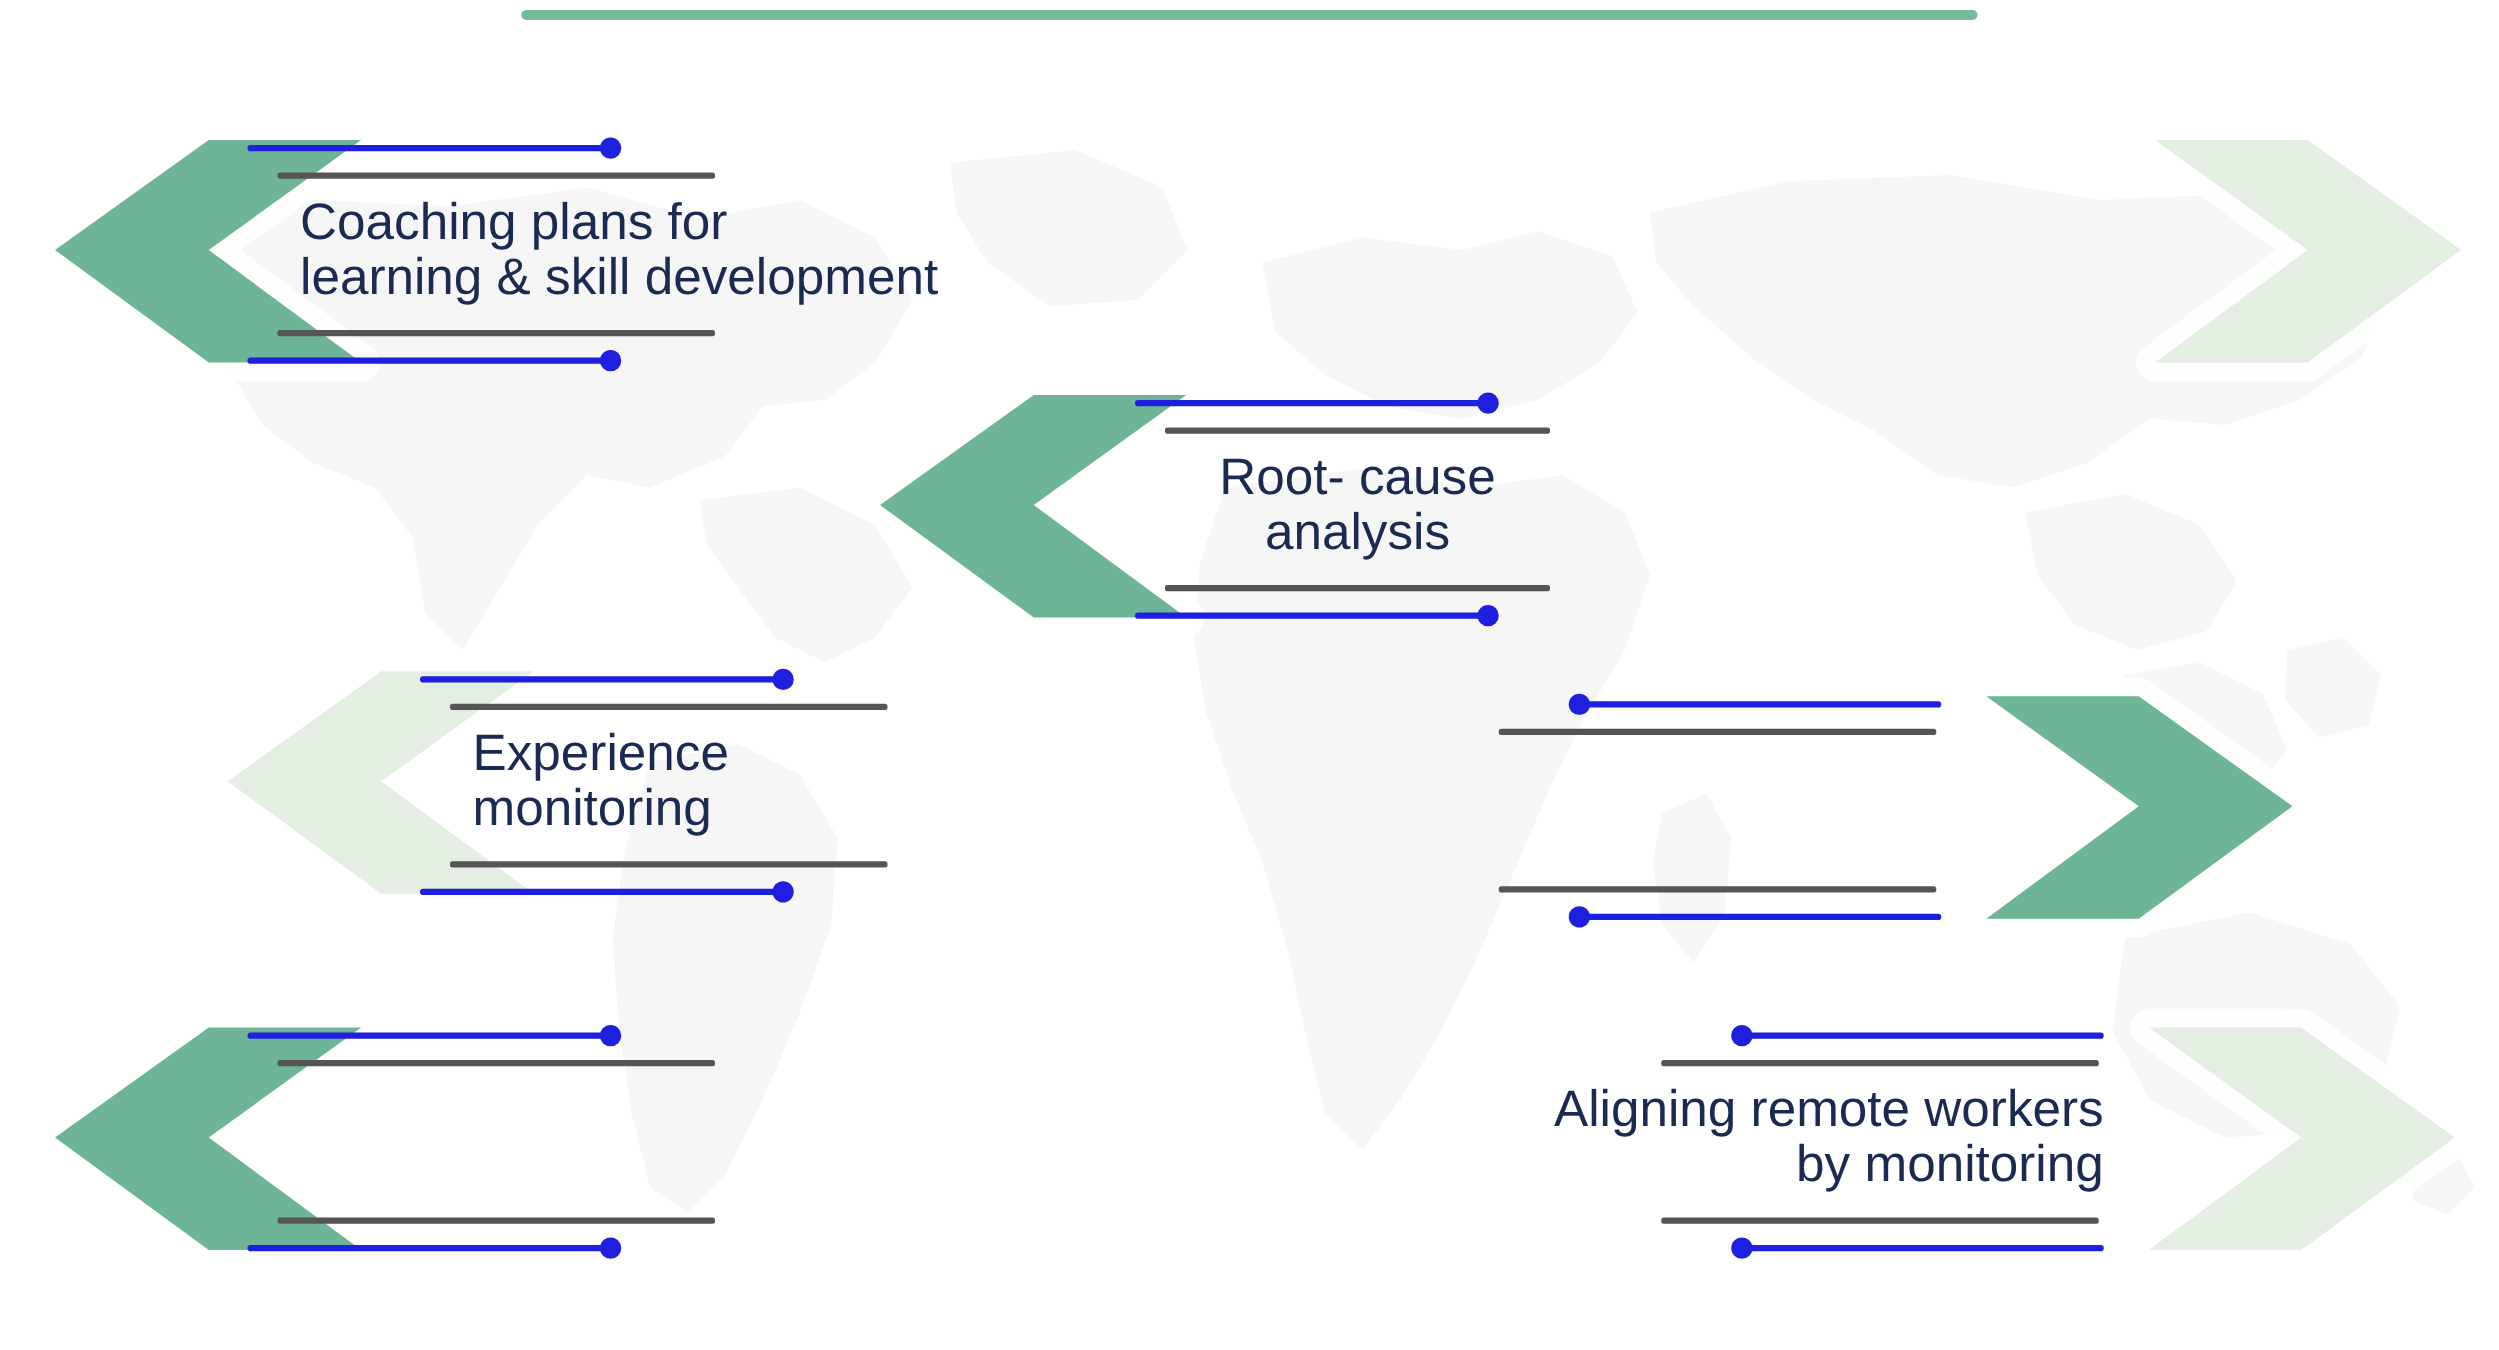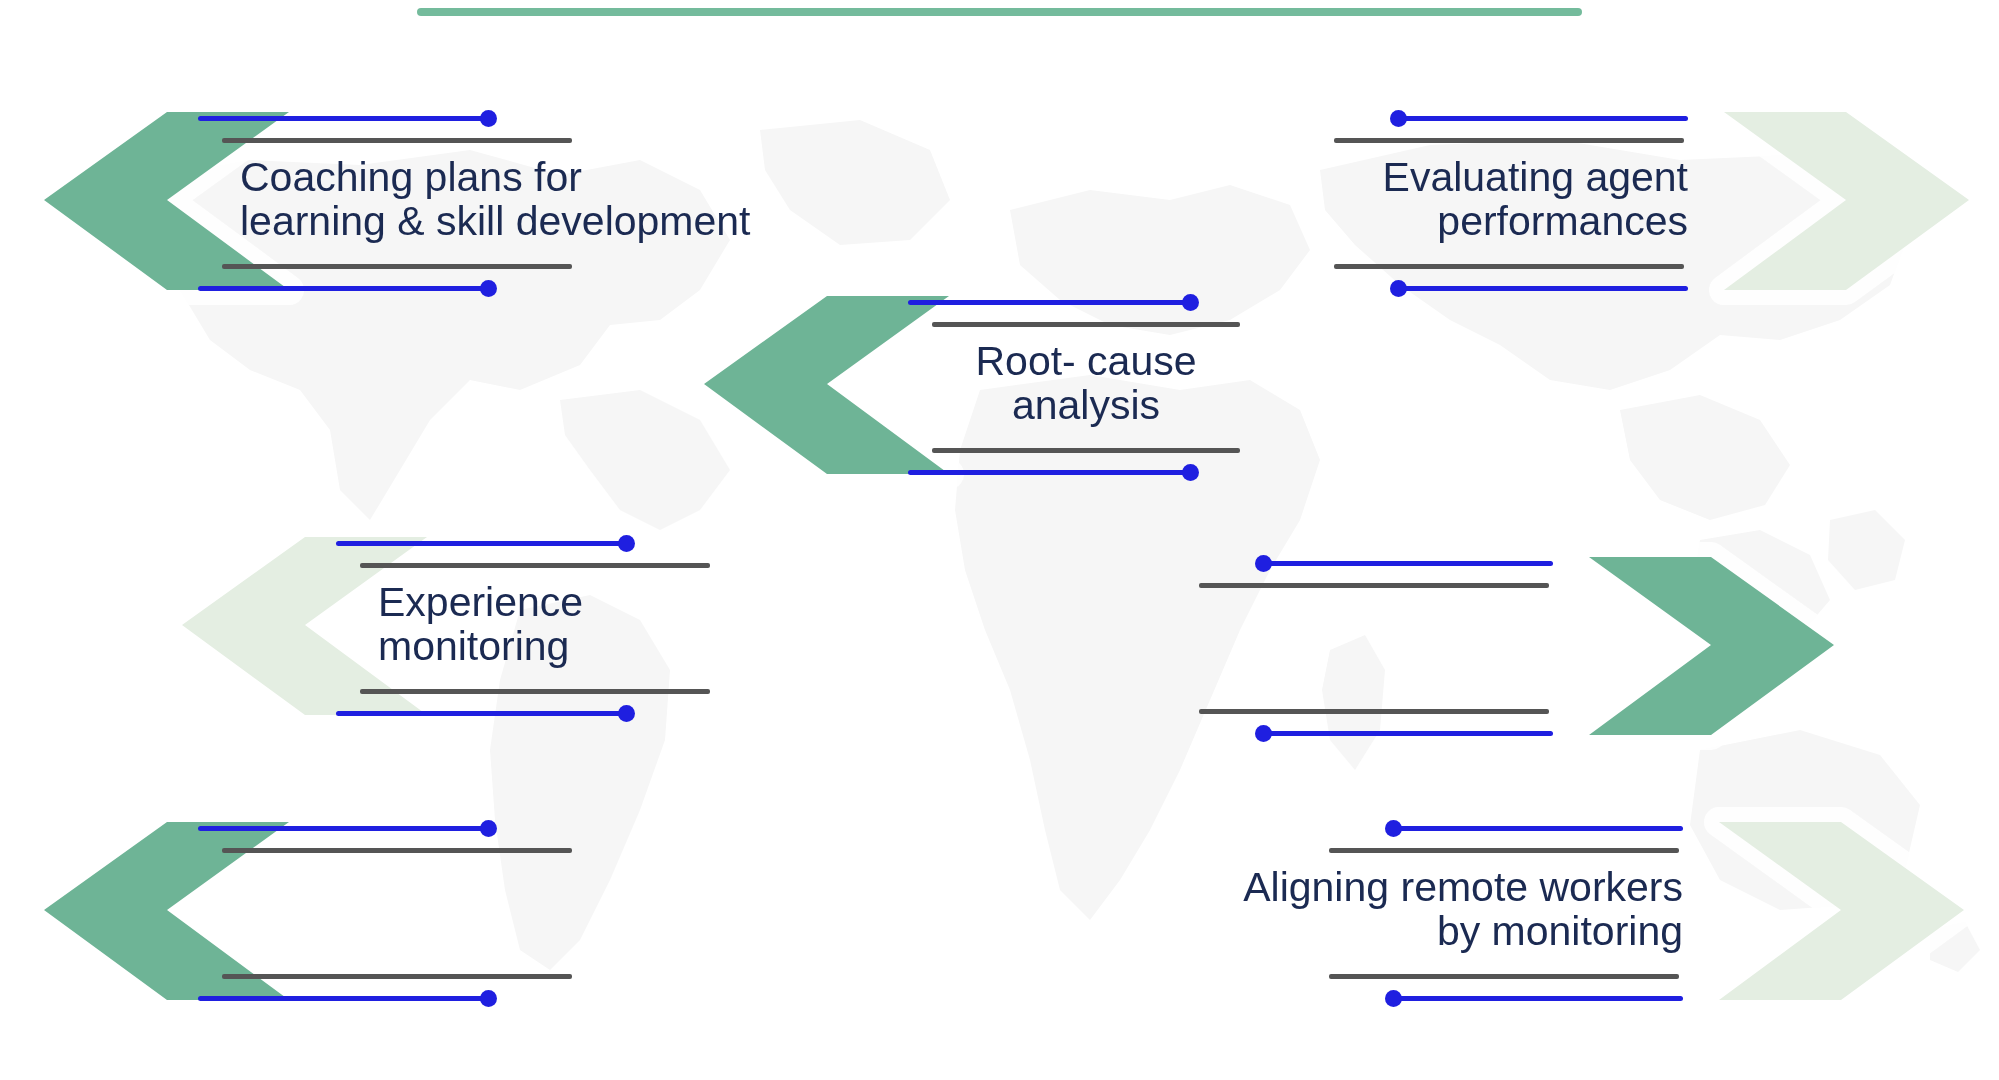--- a/index.html
+++ b/index.html
@@ -175,33 +175,23 @@
 
 <div class="block" style="left:1290px; top:108px; width:690px; height:190px;">
   <div class="chev" style="left:430px;">
     <svg width="260" height="190" viewBox="0 0 260 190">
       <g transform="translate(4,4)">
         <path d="M122,0 L0,0 L122,88 L0,178 L122,178 L245,88 Z" fill="#ffffff" stroke="#ffffff" stroke-width="30" stroke-linejoin="round" opacity="0.97"></path>
         <path d="M122,0 L0,0 L122,88 L0,178 L122,178 L245,88 Z" fill="#e4eee2"></path>
       </g>
     </svg>
   </div>
-  <div class="panel" style="left:0; width:520px;">
-    <div class="rule-blue" style="left:108px; top:8px;  width:290px;"></div>
-    <div class="rule-dot" style="left:100px; top:2px;"></div>
-    <div class="rule-grey" style="left:44px;  top:30px; width:350px;"></div>
-    <div class="label align-right" style="left:0; top:48px; width:398px;">Evaluating agent
-performances</div>
-    <div class="rule-grey" style="left:44px;  top:156px; width:350px;"></div>
-    <div class="rule-blue" style="left:108px; top:178px; width:290px;"></div>
-    <div class="rule-dot" style="left:100px; top:172px;"></div>
-  </div>
-</div>
-
-<div class="block" style="left:700px; top:292px; width:640px; height:190px;">
+</div>
+
+<div class="block" style="left:700px; top:312px; width:640px; height:190px;">
   <div class="chev">
     <svg width="260" height="190" viewBox="0 0 260 190">
       <g transform="translate(4,4)">
         <path d="M123,0 L245,0 L123,88 L245,178 L123,178 L0,88 Z" fill="#ffffff" stroke="#ffffff" stroke-width="30" stroke-linejoin="round" opacity="0.97"></path>
         <path d="M123,0 L245,0 L123,88 L245,178 L123,178 L0,88 Z" fill="#6eb496"></path>
       </g>
     </svg>
   </div>
   <div class="panel" style="left:208px; width:432px;">
     <div class="rule-blue" style="left:0;  top:8px;  width:282px;"></div>

